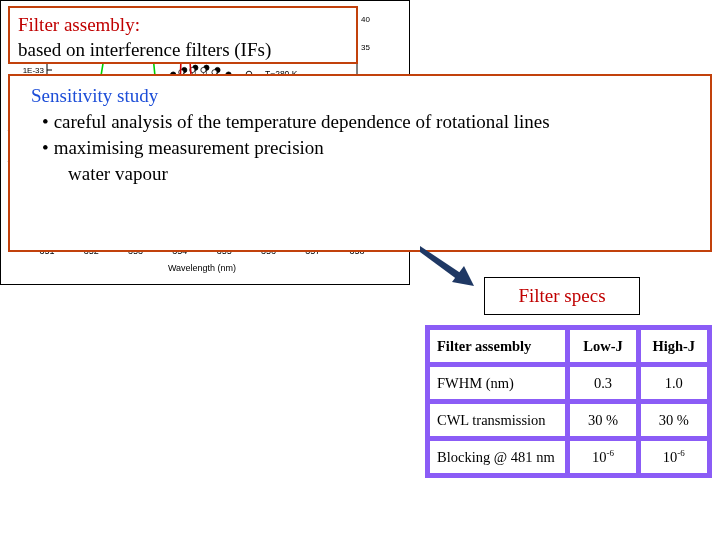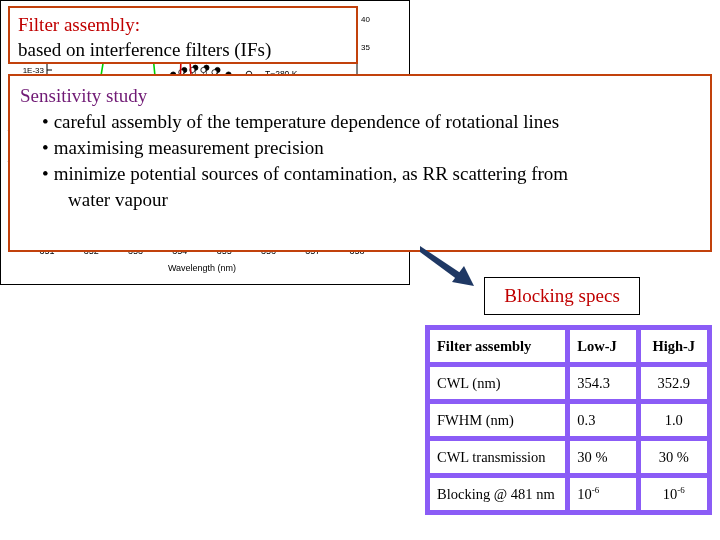--- a/index.html
+++ b/index.html
@@ -32,23 +32,24 @@
     font-size:19px;
     line-height:25px;
     white-space:nowrap;
   }
   
   #sens-box{
     left:8px;top:74px;width:704px;height:178px;
     padding:6px 8px 0 10px;
   }
   .sens-head{
-    color:#701a75;
+    color:#1d4ed8;
     font-size:19px;
     line-height:27px;
+    margin-left:11px;
   }
   .bullet{
     color:#000;
     font-size:19px;
     line-height:26px;
     padding-left:22px;
     white-space:nowrap;
   }
   .bullet .dot{margin-right:5px;}
   .bullet-cont{
@@ -89,44 +90,41 @@
     font-family:"Liberation Serif", serif;
   }
   #spec-table td{
     border:5px solid #8b5cf6;
     height:32px;
     font-size:14.5px;
     padding:0 7px;
     color:#000;
   }
   #spec-table td.c1{width:157px;text-align:left;}
-  #spec-table td.c2{width:65px;text-align:left;margin-top:48px;}
+  #spec-table td.c2{width:65px;text-align:center;margin-top:48px;}
   #spec-table td.c3{width:65px;text-align:center;}
   #spec-table tr.hdr td{font-weight:bold;}
   sup{font-size:9px;vertical-align:super;}
 </style>
 </head>
 <body>
 
 <div class="box" id="title-box">
   <div class="title-line1">Filter assembly:</div>
   <div class="title-line2">based on interference filters (IFs)</div>
 </div>
 
 <div class="box" id="sens-box">
   <div class="sens-head">Sensitivity study</div>
 
   <div class="bullet">
-    <span class="dot">•</span><span>careful assembly of the temperature dependence of rotational lines</span>
+    <span class="dot">•</span><span>careful analysis of the temperature dependence of rotational lines</span>
   </div>
   <div class="bullet">
     <span class="dot">•</span><span>maximising measurement precision</span>
-  </div>
-  <div class="bullet">
-    <span class="dot">•</span><span>minimize potential sources of contamination, as RR scattering from</span>
   </div>
   <div class="bullet-cont">water vapour</div>
 </div>
 
 <div id="chart-box">
   <svg id="chart-svg" width="408" height="283" viewBox="0 0 408 283" xmlns="http://www.w3.org/2000/svg">
     <rect x="0" y="0" width="408" height="283" fill="#ffffff"></rect>
 
     <rect id="plot-frame" x="46" y="12" width="310" height="228" fill="none" stroke="#000" stroke-width="1"></rect>
 
@@ -293,34 +291,29 @@
       </g>
   </svg>
 </div>
 
 <svg id="arrow" viewBox="0 0 70 48">
   <path d="M2 4 L44 32 L40 38 L2 10 Z" fill="#1f3864"></path>
   <path d="M56 44 L34 40 L46 24 Z" fill="#1f3864"></path>
 </svg>
 
 <div class="box" id="specs-box">
-  <span>Blocking specs</span>
+  <span>Filter specs</span>
 </div>
 
 <table id="spec-table">
   <tbody>
     <tr class="hdr">
       <td class="c1">Filter assembly</td>
       <td class="c2">Low-J</td>
       <td class="c3">High-J</td>
-    </tr>
-    <tr>
-      <td class="c1">CWL (nm)</td>
-      <td class="c2">354.3</td>
-      <td class="c3">352.9</td>
     </tr>
     <tr>
       <td class="c1">FWHM (nm)</td>
       <td class="c2">0.3</td>
       <td class="c3">1.0</td>
     </tr>
     <tr>
       <td class="c1">CWL transmission</td>
       <td class="c2">30 %</td>
       <td class="c3">30 %</td>

